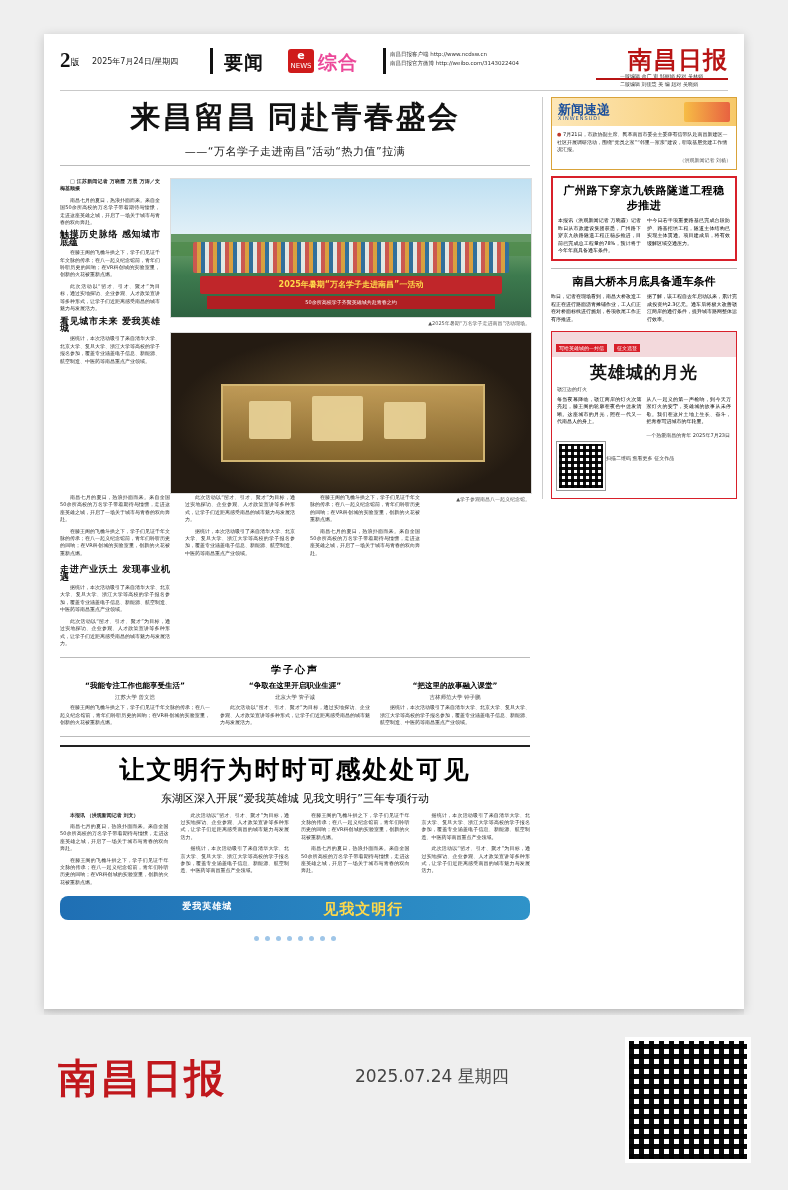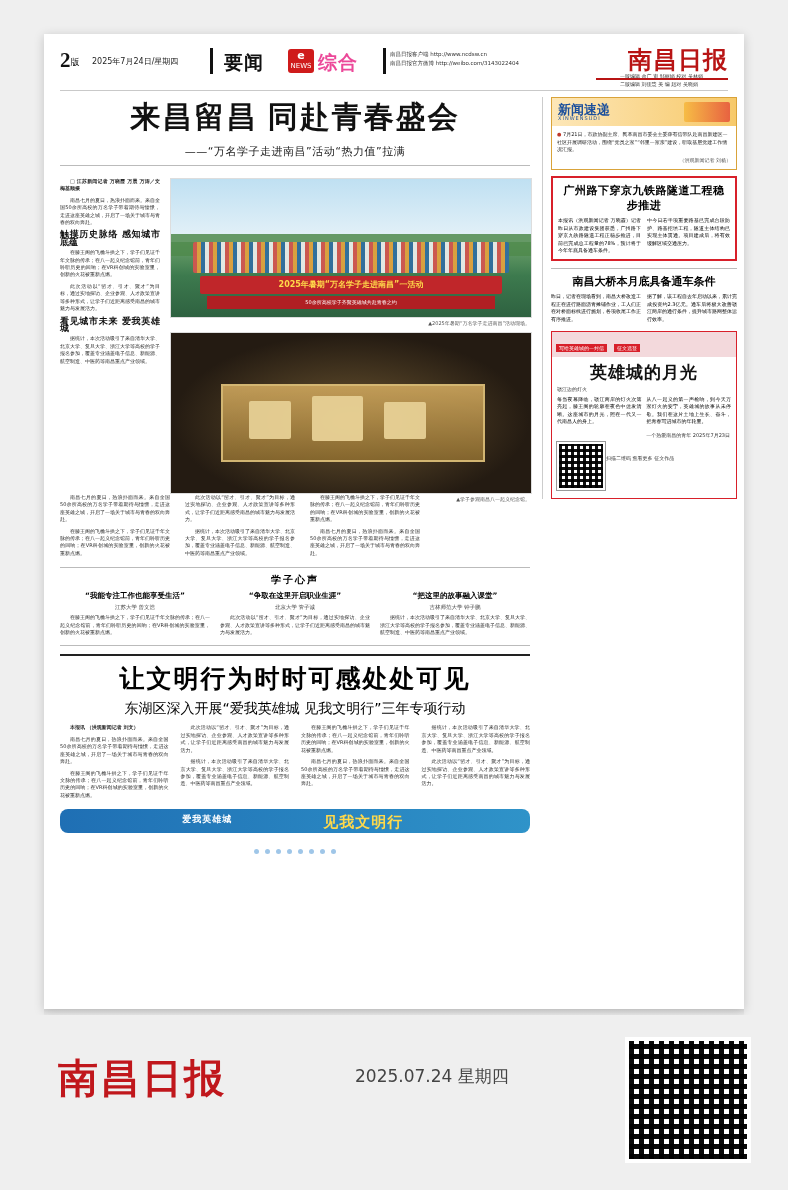--- a/index.html
+++ b/index.html
@@ -82,21 +82,21 @@
   .voices{margin-top:6px;border-top:1px solid #bbb;border-bottom:1px solid #bbb;padding:5px 0;}
   .voices-title{text-align:center;font-size:10px;font-weight:bold;letter-spacing:2px;margin-bottom:4px;}
   .vcols{display:flex;gap:10px;}
   .vcol{flex:1;}
   .vq{font-size:7.5px;font-weight:bold;text-align:center;margin-bottom:3px;}
   .vby{font-size:5.5px;text-align:center;color:#444;margin-bottom:3px;}
 
   
   .bottom-art{margin-top:8px;border-top:2px solid #222;padding-top:6px;}
   .bh{font-family:"Liberation Serif",serif;font-size:25px;font-weight:bold;text-align:center;letter-spacing:2px;}
-  .bsub{text-align:center;font-size:14px;margin-top:5px;}
+  .bsub{text-align:center;font-size:11px;margin-top:5px;}
   .b-cols{display:flex;gap:12px;margin-top:6px;}
   .b-cols>div{flex:1;}
   .blue-banner{margin-top:6px;height:24px;background:linear-gradient(90deg,#1f6fb4,#2f93c9);border-radius:8px;position:relative;}
   .blue-banner .bb1{position:absolute;left:26%;top:4px;font-size:9px;color:#fff;font-weight:bold;letter-spacing:1px;}
   .blue-banner .bb2{position:absolute;left:56%;top:4px;font-size:15px;color:#ffd94a;font-weight:bold;letter-spacing:1px;}
   .dots{margin-top:6px;text-align:center;}
   .dots i{display:inline-block;width:5px;height:5px;border-radius:50%;background:#9fc6e8;margin:0 3px;}
 
   
   .news-express{border:1px solid #d9a33a;}
@@ -243,20 +243,27 @@
               <p>此次活动以“留才、引才、聚才”为目标，通过实地探访、企业参观、人才政策宣讲等多种形式，让学子们近距离感受南昌的城市魅力与发展活力。</p>
               <p>据统计，本次活动吸引了来自清华大学、北京大学、复旦大学、浙江大学等高校的学子报名参加，覆盖专业涵盖电子信息、新能源、航空制造、中医药等南昌重点产业领域。</p>
             </div>
               </div>
             <div class="ap-col">
                 <div class="txt">
               <p>在滕王阁的飞檐斗拱之下，学子们见证千年文脉的传承；在八一起义纪念馆前，青年们聆听历史的回响；在VR科创城的实验室里，创新的火花被重新点燃。</p>
               <p>南昌七月的夏日，热浪扑面而来。来自全国50余所高校的万名学子带着期待与憧憬，走进这座英雄之城，开启了一场关于城市与青春的双向奔赴。</p>
             </div>
               </div>
+            <div class="ap-col">
+                <div class="txt">
+              <div class="sec-title">走进产业沃土 发现事业机遇</div>
+              <p>据统计，本次活动吸引了来自清华大学、北京大学、复旦大学、浙江大学等高校的学子报名参加，覆盖专业涵盖电子信息、新能源、航空制造、中医药等南昌重点产业领域。</p>
+              <p>此次活动以“留才、引才、聚才”为目标，通过实地探访、企业参观、人才政策宣讲等多种形式，让学子们近距离感受南昌的城市魅力与发展活力。</p>
+            </div>
+              </div>
             <div class="clear"></div>
           </div>
 
           <div class="voices">
             <div class="voices-title">学子心声</div>
             <div class="vcols">
               <div class="vcol">
                 <div class="vq">“我能专注工作也能享受生活”</div>
                 <div class="vby">江苏大学 曾文浩</div>
                 <div class="txt">

